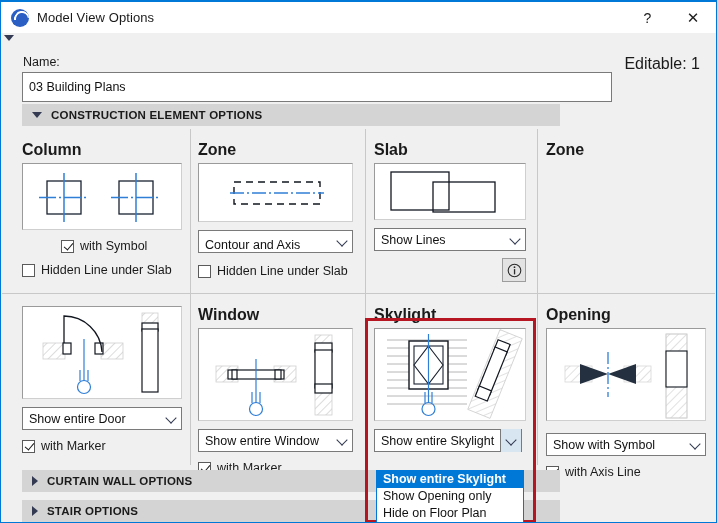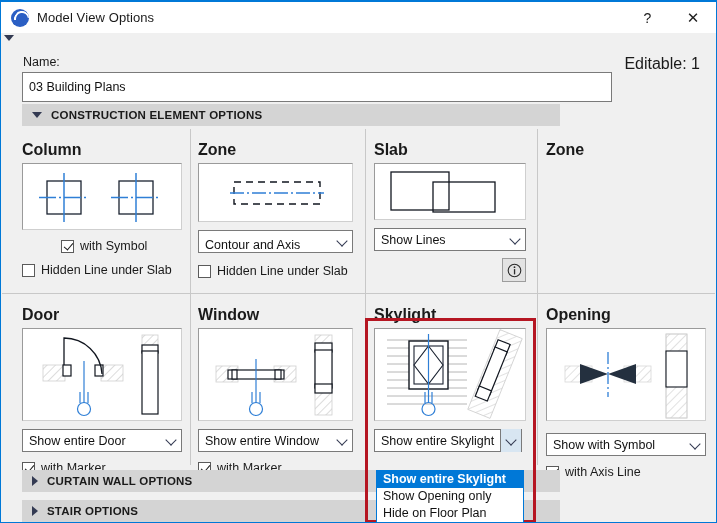--- a/index.html
+++ b/index.html
@@ -373,21 +373,20 @@
             <rect x="6.9" y="6.1" width="1.3" height="5.3" fill="#2a2a2a"></rect>
           </svg>
         </div>
       </div>
 
       <div class="cell" style="left:544px; top:12px; width:160px;">
         <span class="cell-title">Zone</span>
       </div>
 
       <div class="cell" style="left:20px; top:177px; width:160px;">
-        <span class="cell-title">Door</span>
         <div class="preview" style="width:160px; height:93px;">
           <svg width="160" height="93" viewBox="0 0 160 93">
             <defs>
               <pattern id="hatchA" width="6" height="6" patternTransform="rotate(45)" patternUnits="userSpaceOnUse">
                 <line x1="0" y1="0" x2="0" y2="6" stroke="#b9b9b9" stroke-width="1"></line>
               </pattern>
             </defs>
 
             <rect x="20" y="36" width="22" height="16" fill="url(#hatchA)" stroke="#cfcfcf" stroke-width="0.8"></rect>
             <rect x="78" y="36" width="22" height="16" fill="url(#hatchA)" stroke="#cfcfcf" stroke-width="0.8"></rect>

